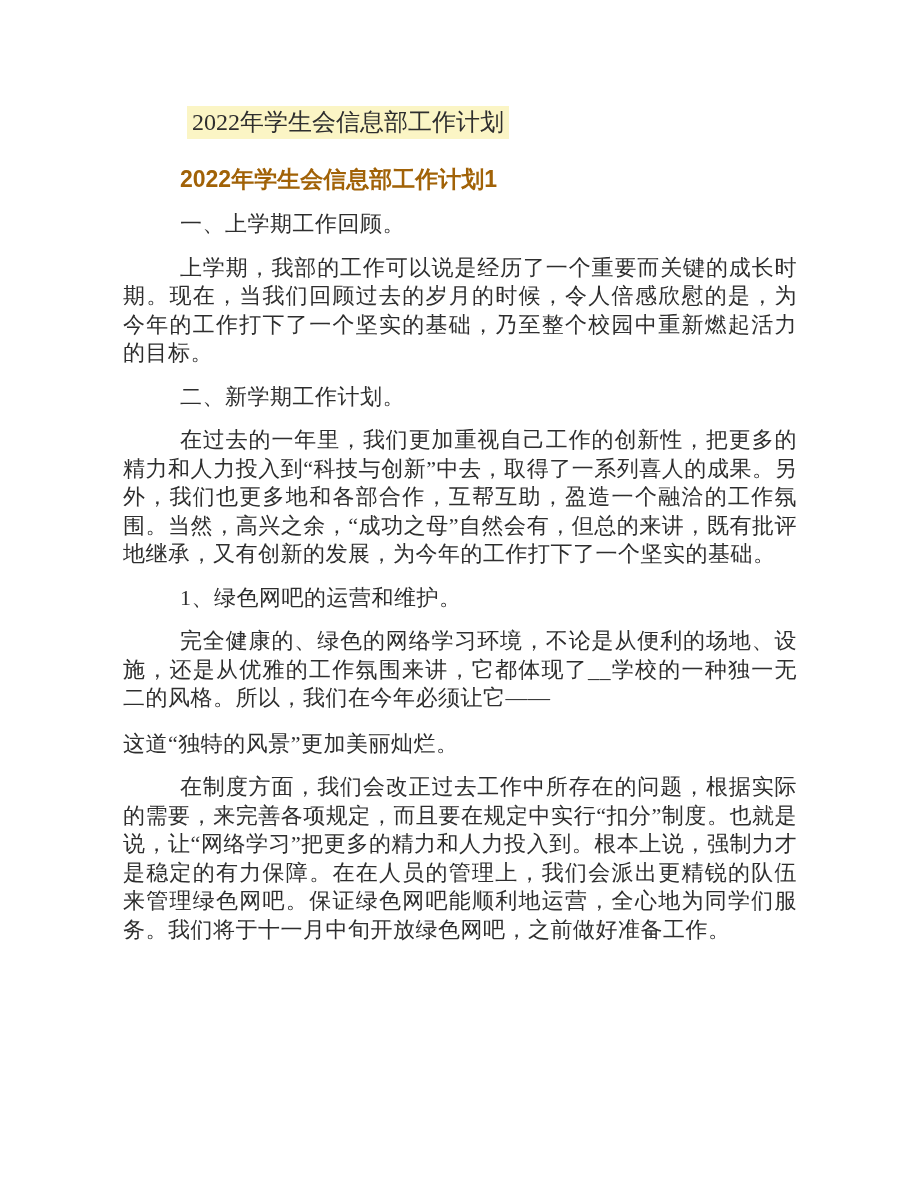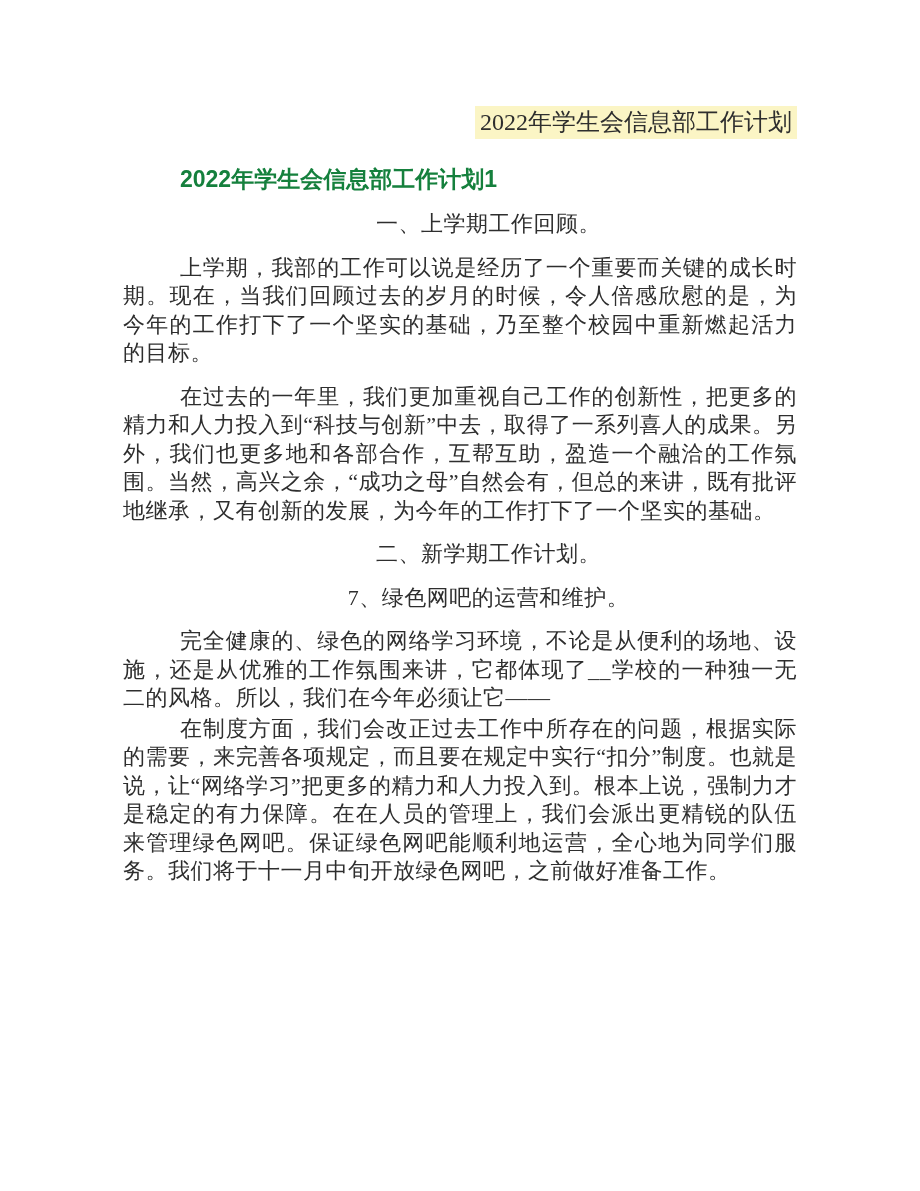--- a/index.html
+++ b/index.html
@@ -14,72 +14,73 @@
     width: 920px;
     height: 1191px;
     margin: 0;
     background: var(--page-bg);
     padding: 104px 123px 0 123px;
     overflow: hidden;
     font-family: "Liberation Serif", serif;
     color: var(--ink);
   }
   .title-row {
-    text-align: right;
+    text-align: left;
     font-size: 24px;
     line-height: 36px;
     padding-left: 64px;
     white-space: nowrap;
   }
   .title-highlight {
     background: var(--hl);
     padding: 3px 5px 4px 5px;
   }
   .subtitle {
     font-family: "Liberation Sans", sans-serif;
     font-weight: bold;
     font-size: 23px;
     line-height: 30px;
-    color: #15803d;
+    color: #a16207;
     margin: 24px 0 16px 0;
     text-indent: 57px;
   }
   .block {
     font-size: 22px;
     line-height: 28.5px;
     margin: 0 0 15px 0;
     text-indent: 57px;
     text-align: justify;
     letter-spacing: 0.5px;
   }
-  .block.section { text-align: center; }
-  .block.para-tight { margin-bottom: 2px; }
+  .block.section { text-align: left; }
+  .block.para-tight { margin-bottom: 17px; }
   .block.continuation { text-indent: 0; }
 </style>
 </head>
 <body>
 
 <div class="page">
 
   <div class="title-row">
     <span class="title-highlight">2022年学生会信息部工作计划</span>
   </div>
 
   <h1 class="subtitle">2022年学生会信息部工作计划1</h1>
 
   <p class="block section">一、上学期工作回顾。</p>
 
   <p class="block para">上学期，我部的工作可以说是经历了一个重要而关键的成长时期。现在，当我们回顾过去的岁月的时候，令人倍感欣慰的是，为今年的工作打下了一个坚实的基础，乃至整个校园中重新燃起活力的目标。</p>
 
+  <p class="block section">二、新学期工作计划。</p>
+
   <p class="block para">在过去的一年里，我们更加重视自己工作的创新性，把更多的精力和人力投入到“科技与创新”中去，取得了一系列喜人的成果。另外，我们也更多地和各部合作，互帮互助，盈造一个融洽的工作氛围。当然，高兴之余，“成功之母”自然会有，但总的来讲，既有批评地继承，又有创新的发展，为今年的工作打下了一个坚实的基础。</p>
 
-  <p class="block section">二、新学期工作计划。</p>
-
-  <p class="block section">7、绿色网吧的运营和维护。</p>
+  <p class="block section">1、绿色网吧的运营和维护。</p>
 
 
   <p class="block para-tight">完全健康的、绿色的网络学习环境，不论是从便利的场地、设施，还是从优雅的工作氛围来讲，它都体现了__学校的一种独一无二的风格。所以，我们在今年必须让它——</p>
 
+  <p class="block continuation">这道“独特的风景”更加美丽灿烂。</p>
 
   <p class="block para">在制度方面，我们会改正过去工作中所存在的问题，根据实际的需要，来完善各项规定，而且要在规定中实行“扣分”制度。也就是说，让“网络学习”把更多的精力和人力投入到。根本上说，强制力才是稳定的有力保障。在在人员的管理上，我们会派出更精锐的队伍来管理绿色网吧。保证绿色网吧能顺利地运营，全心地为同学们服务。我们将于十一月中旬开放绿色网吧，之前做好准备工作。</p>
 
 
 </div>
 
 </body></html>

